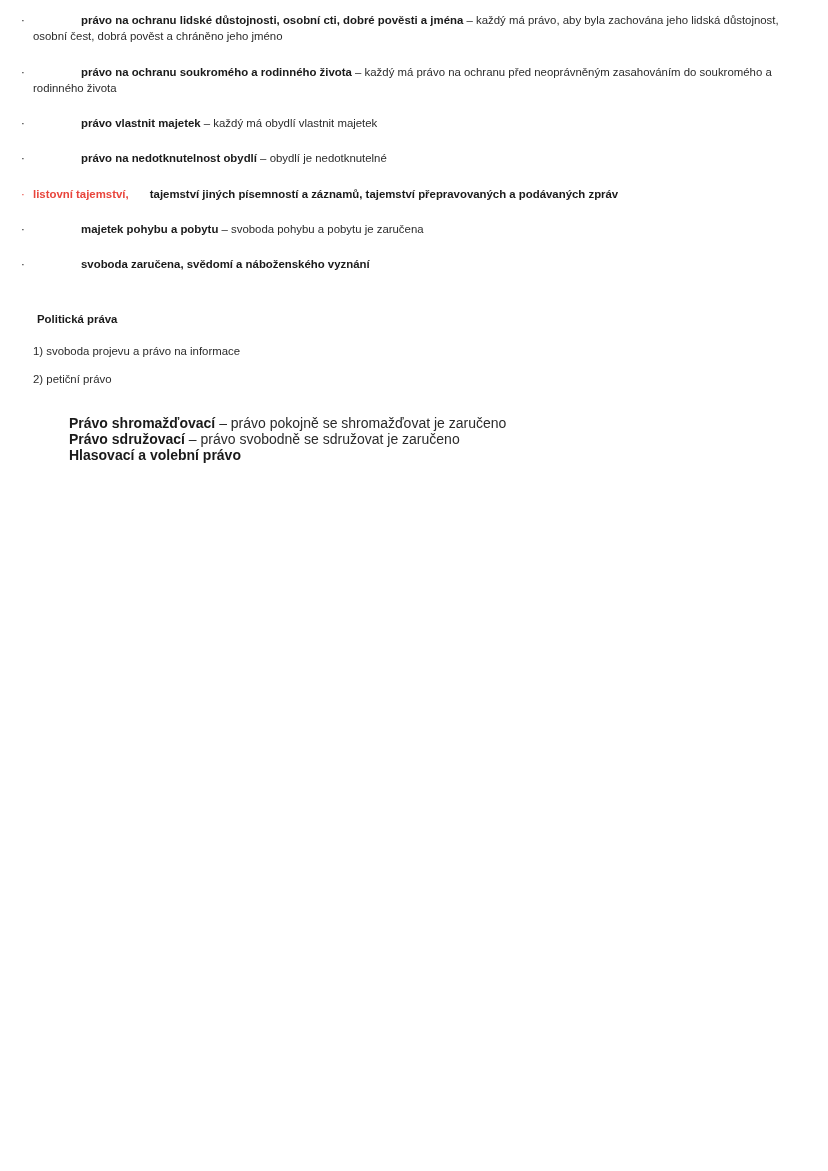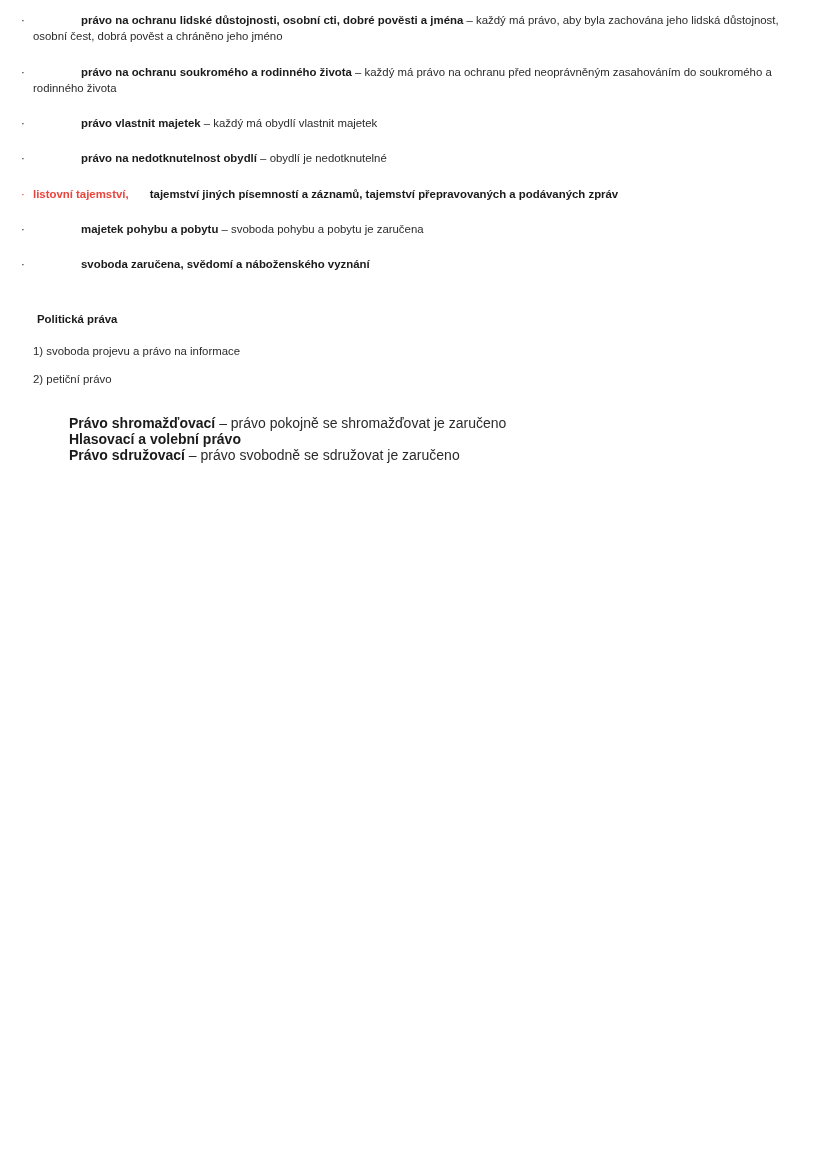--- a/index.html
+++ b/index.html
@@ -143,20 +143,20 @@
     <p class="block-line">2) petiční právo</p>
   </div>
 
   <div class="spacer-md"></div>
 
   <div class="block">
     <p class="final-line">
       <span class="term">Právo shromažďovací</span><span class="desc"> </span><span class="desc">–</span><span class="desc"> </span><span class="desc">právo pokojně se shromažďovat je zaručeno</span>
     </p>
     <p class="final-line">
-      <span class="term">Hlasovací a volební právo</span>
+      <span class="term">Právo sdružovací</span><span class="desc"> </span><span class="desc">–</span><span class="desc"> </span><span class="desc">právo svobodně se sdružovat je zaručeno</span>
     </p>
     <p class="final-line">
-      <span class="term">Právo sdružovací</span><span class="desc"> </span><span class="desc">–</span><span class="desc"> </span><span class="desc">právo svobodně se sdružovat je zaručeno</span>
+      <span class="term">Hlasovací a volební právo</span>
     </p>
   </div>
 
 </div>
 
 </body></html>

